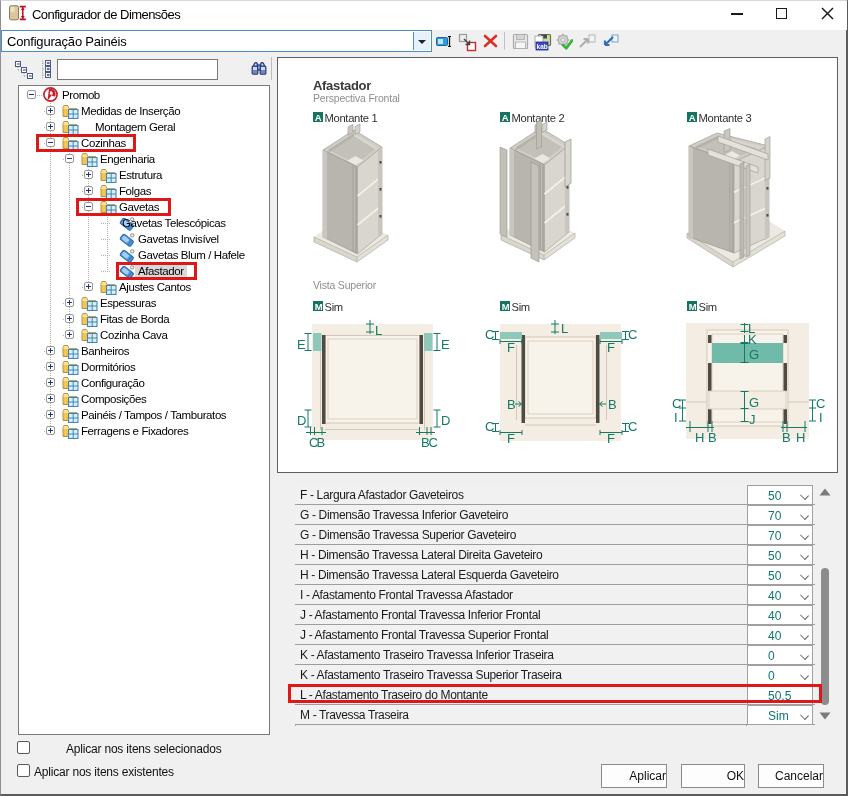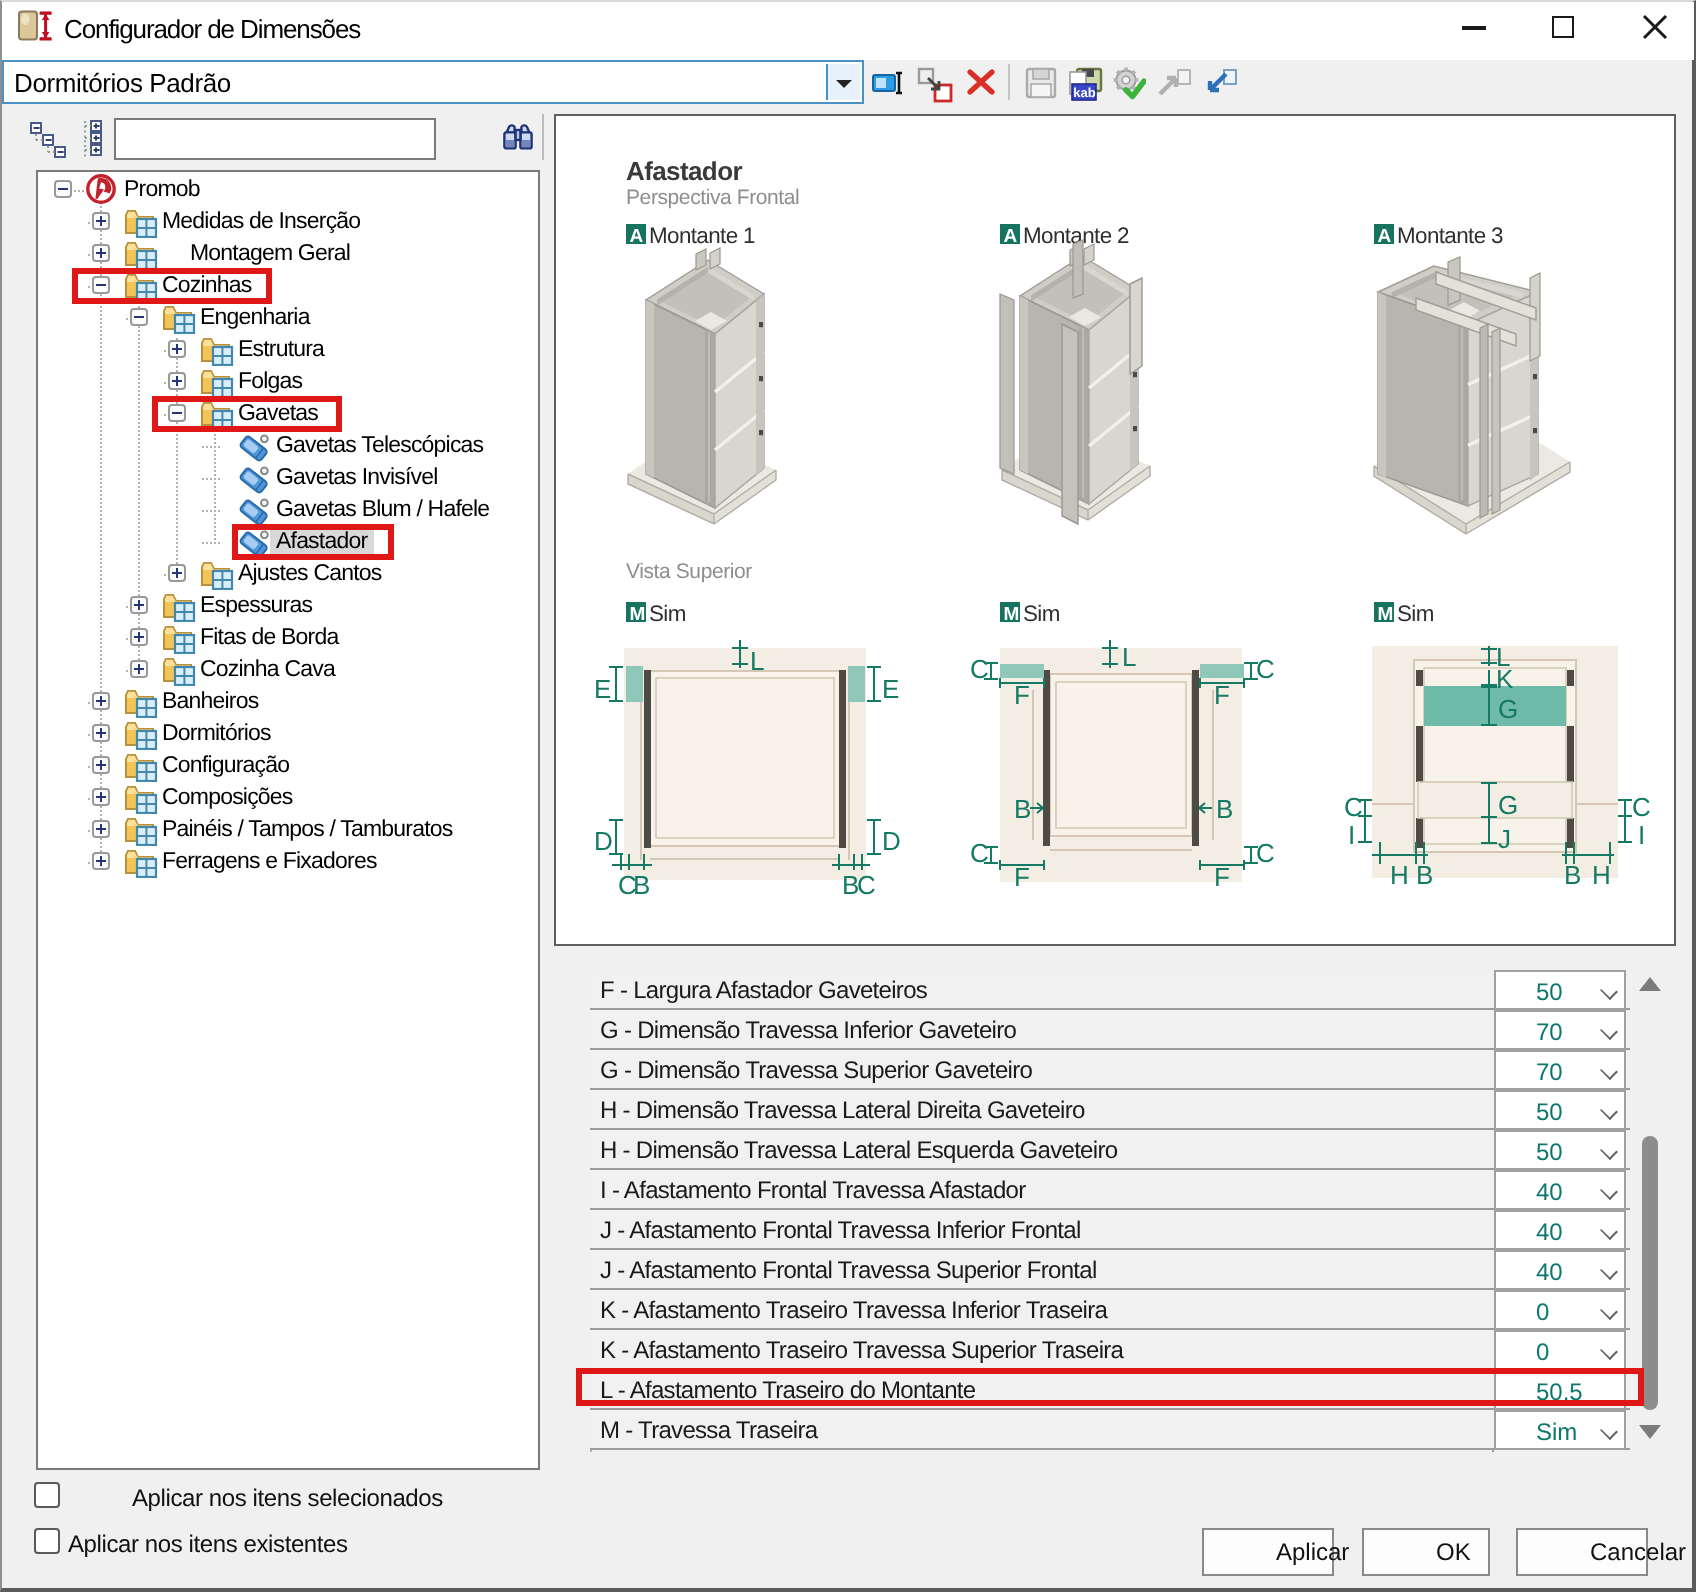--- a/index.html
+++ b/index.html
@@ -27,21 +27,21 @@
   #preview { position:absolute; left:277px; top:57px; width:561px; height:416px; background:#fff; border:1px solid #5f5f5f; }
   .grow { position:absolute; left:295px; width:520px; height:21px; border-bottom:1px solid #9d9d9d; background:#f1f1f1; }
   .grow .lab { position:absolute; left:5px; top:3px; font-size:12px; color:#1a1a1a; letter-spacing:-0.35px; white-space:nowrap; }
   .combo2 { position:absolute; left:452px; top:0px; width:66px; height:20px; background:#fff; border:1px solid #a0a0a0; }
   .combo2 .v { position:absolute; left:20px; top:3px; font-size:12px; color:#0f766e; }
   .chev { position:absolute; right:3px; top:5px; width:9px; height:9px; }
   .chev:before { content:""; position:absolute; left:1px; top:1px; width:6px; height:6px; border-right:1.3px solid #606060; border-bottom:1.3px solid #606060; transform:rotate(45deg) scaleY(0.8); }
   #gridtop { position:absolute; left:295px; top:485px; width:520px; height:1px; background:#9d9d9d; }
   #gridleft { position:absolute; left:295px; top:485px; width:1px; height:241px; background:#b0b0b0; }
   #sb-thumb { position:absolute; left:821px; top:568px; width:8px; height:137px; background:#8c8c8c; border-radius:4px; }
-  .wbtn { position:absolute; height:24px; background:#fdfdfd; border:1px solid #8a8a8a; font-size:12px; color:#111; text-align:left; line-height:22px;padding-left:36px; }
+  .wbtn { position:absolute; height:24px; background:#fdfdfd; border:1px solid #8a8a8a; font-size:12px; color:#111; text-align:right; line-height:22px; }
   .cb { position:absolute; width:13px; height:13px; background:#fff; border:1px solid #5a5a5a; border-radius:2px; }
   .cblbl { position:absolute; font-size:12px; color:#111; letter-spacing:-0.2px; }
   .ticon { position:absolute; top:33px; }
 </style>
 </head>
 <body>
 <div id="win"></div>
 <div id="titlebar"></div>
 <div id="title">Configurador de Dimensões</div>
 <svg class="abs" style="left:9px;top:5px" width="18" height="16" viewBox="0 0 18 16">
@@ -52,21 +52,21 @@
 <path d="M13.8 2 L11.9 5 L15.7 5 Z" fill="#c00d1d"></path>
 <path d="M13.8 14 L11.9 11 L15.7 11 Z" fill="#c00d1d"></path>
 </svg>
 <div class="abs" style="left:731px;top:13px;width:12px;height:2px;background:#1a1a1a"></div>
 <div class="abs" style="left:776px;top:8px;width:11px;height:11px;border:1.5px solid #1a1a1a"></div>
 <svg class="abs" style="left:821px;top:7px" width="13" height="13" viewBox="0 0 13 13">
 <line x1="1" y1="1" x2="12" y2="12" stroke="#1a1a1a" stroke-width="1.5"></line>
 <line x1="12" y1="1" x2="1" y2="12" stroke="#1a1a1a" stroke-width="1.5"></line>
 </svg>
 <div id="combo1">
-    <span class="txt">Dormitórios Padrão</span>
+    <span class="txt">Configuração Painéis</span>
     <span class="btn"></span>
   </div>
 <svg class="ticon" style="left:436px" width="17" height="17" viewBox="0 0 17 17">
 <rect x="0.5" y="4.5" width="11" height="8" rx="1" fill="#2e9be6" stroke="#1565a0" stroke-width="1"></rect>
 <rect x="2" y="6" width="5" height="5" fill="#bfe3f7"></rect>
 <line x1="13.5" y1="4" x2="13.5" y2="13" stroke="#111" stroke-width="1.3"></line>
 <path d="M12 3.5 h3 M12 13.5 h3" stroke="#111" stroke-width="1.2"></path>
 </svg>
 <svg class="ticon" style="left:458px" width="19" height="19" viewBox="0 0 19 19">
 <rect x="1.5" y="1.5" width="7" height="7" fill="#eee" stroke="#9a9a9a" stroke-width="1.2"></rect>
@@ -269,21 +269,21 @@
 <div class="tlbl" style="left:119px;top:201px">Gavetas</div>
 <div class="doth" style="left:101px;top:223px;width:9px"></div>
 <svg class="abs" style="left:119px;top:216px;z-index:3" width="17" height="15" viewBox="0 0 17 15">
 <g transform="rotate(38 8 8)">
 <rect x="1.5" y="5" width="13" height="6.6" rx="1.6" fill="#4e95d9" stroke="#2b6cac" stroke-width="1"></rect>
 <rect x="2.8" y="6.2" width="7" height="4.2" rx="1.2" fill="#a8cdf0"></rect>
 <line x1="11.8" y1="5.2" x2="11.8" y2="11.4" stroke="#2b6cac" stroke-width="0.8"></line>
 </g>
 <circle cx="13.2" cy="3.4" r="1.7" fill="#f4f4f4" stroke="#8a8a8a" stroke-width="1"></circle>
 </svg>
-<div class="tlbl" style="left:138px;top:217px">Gavetas Telescópicas</div>
+<div class="tlbl" style="left:122px;top:217px">Gavetas Telescópicas</div>
 <div class="doth" style="left:101px;top:239px;width:9px"></div>
 <svg class="abs" style="left:119px;top:232px;z-index:3" width="17" height="15" viewBox="0 0 17 15">
 <g transform="rotate(38 8 8)">
 <rect x="1.5" y="5" width="13" height="6.6" rx="1.6" fill="#4e95d9" stroke="#2b6cac" stroke-width="1"></rect>
 <rect x="2.8" y="6.2" width="7" height="4.2" rx="1.2" fill="#a8cdf0"></rect>
 <line x1="11.8" y1="5.2" x2="11.8" y2="11.4" stroke="#2b6cac" stroke-width="0.8"></line>
 </g>
 <circle cx="13.2" cy="3.4" r="1.7" fill="#f4f4f4" stroke="#8a8a8a" stroke-width="1"></circle>
 </svg>
 <div class="tlbl" style="left:138px;top:233px">Gavetas Invisível</div>

